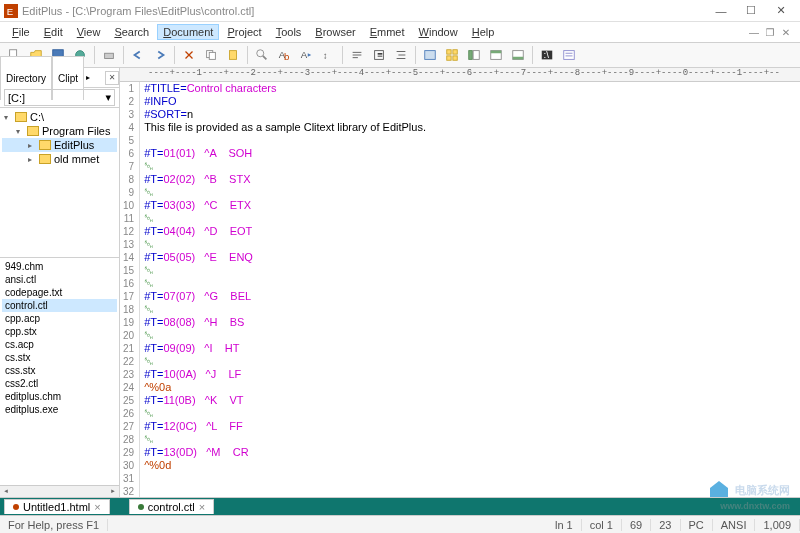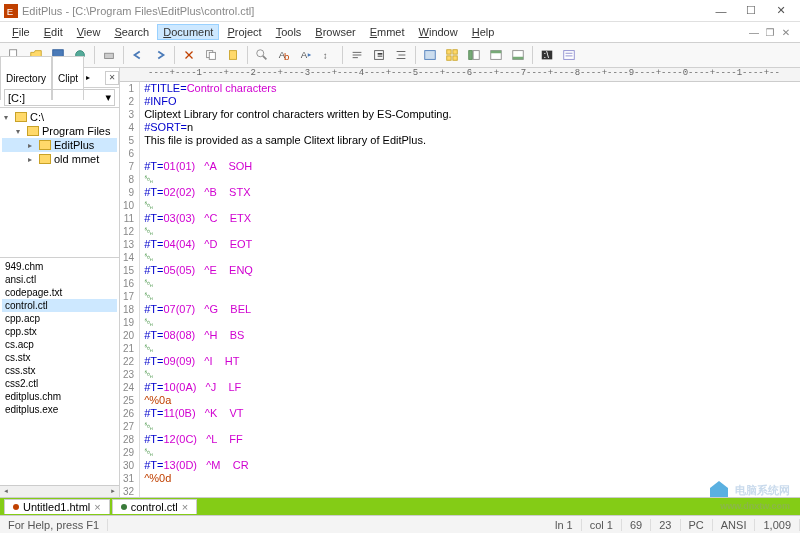--- a/index.html
+++ b/index.html
@@ -42,21 +42,21 @@
 .editor { flex: 1; display: flex; overflow: auto; font-family: "Courier New", monospace; font-size: 11px; }
 .gutter { background: #fff; border-right: 1px solid #ddd; text-align: right; padding: 0 5px 0 3px; color: #888; line-height: 13px; }
 .gutter div { height: 13px; font-size: 10px; }
 .code { flex: 1; line-height: 13px; padding-left: 4px; }
 .code .ln { height: 13px; white-space: pre; }
 .tok-key { color: #0000cc; }
 .tok-val { color: #d000d0; }
 .tok-txt { color: #000; }
 .tok-tag { color: #1a7a1a; }
 .tok-esc { color: #c04000; }
-.tabs { height: 18px; background: #84cc16; border-top: 1px solid #ccc; display: flex; align-items: center; gap: 2px; padding: 0 4px; }
+.tabs { height: 18px; background: #0f766e; border-top: 1px solid #ccc; display: flex; align-items: center; gap: 19px; padding: 0 4px; }
 .tabs .tab { padding: 1px 8px; font-size: 10px; border: 1px solid #ccc; background: #fff; display: flex; align-items: center; gap: 4px; border-bottom: none; }
 .tabs .tab .dot { width: 6px; height: 6px; border-radius: 50%; }
 .tabs .tab.active { background: #fff; }
 .status { height: 18px; background: #f4f4f4; border-top: 1px solid #ccc; display: flex; align-items: center; font-size: 10px; color: #555; }
 .status .cell { padding: 0 8px; border-right: 1px solid #ddd; }
 .status .spacer { flex: 1; }
 .watermark { position: absolute; right: 10px; bottom: 22px; font-size: 18px; color: rgba(100,150,200,0.35); font-weight: bold; pointer-events: none; text-align: right; }
 .watermark small { display: block; font-size: 9px; color: rgba(150,150,150,0.4); }
 .wm-icon { display:inline-block; width:24px; height:24px; vertical-align:middle; margin-right:4px; }
 </style>
@@ -327,21 +327,20 @@
           <div>27</div>
           <div>28</div>
           <div>29</div>
           <div>30</div>
           <div>31</div>
           <div>32</div>
         </div>
       <div class="code" id="code">
           <div class="ln"><span class="tok-key">#TITLE=</span><span class="tok-val">Control characters</span></div>
           <div class="ln"><span class="tok-key">#INFO</span></div>
-          <div class="ln"><span class="tok-txt">Cliptext Library for control characters written by ES-Computing.</span></div>
           <div class="ln"><span class="tok-key">#SORT=</span><span class="tok-txt">n</span></div>
           <div class="ln"><span class="tok-txt">This file is provided as a sample Clitext library of EditPlus.</span></div>
           <div class="ln"></div>
           <div class="ln"><span class="tok-key">#T=</span><span class="tok-val">01(01)   ^A    SOH</span></div>
           <div class="ln"><span class="tok-tag">␁</span></div>
           <div class="ln"><span class="tok-key">#T=</span><span class="tok-val">02(02)   ^B    STX</span></div>
           <div class="ln"><span class="tok-tag">␁</span></div>
           <div class="ln"><span class="tok-key">#T=</span><span class="tok-val">03(03)   ^C    ETX</span></div>
           <div class="ln"><span class="tok-tag">␁</span></div>
           <div class="ln"><span class="tok-key">#T=</span><span class="tok-val">04(04)   ^D    EOT</span></div>

